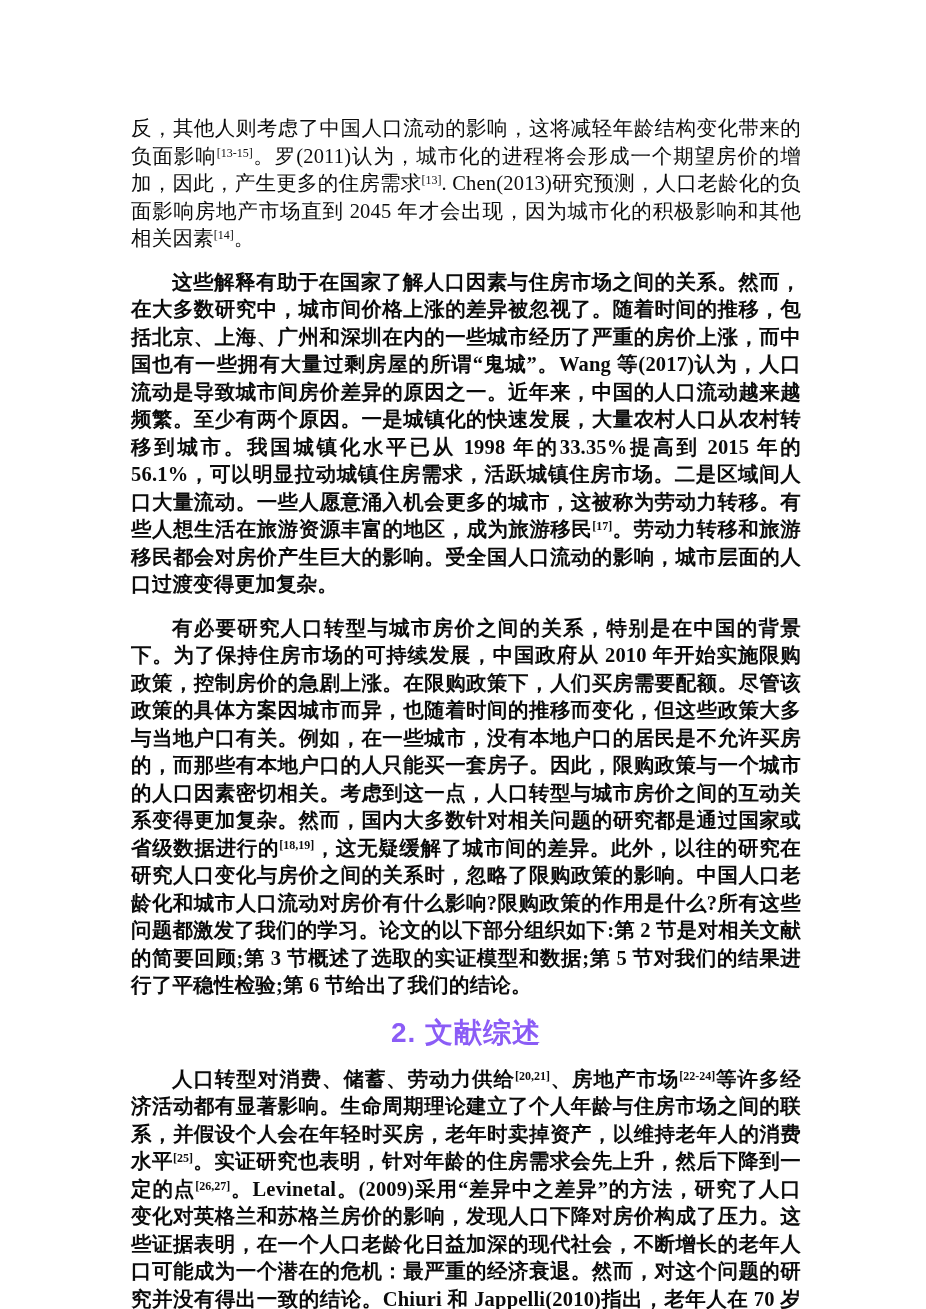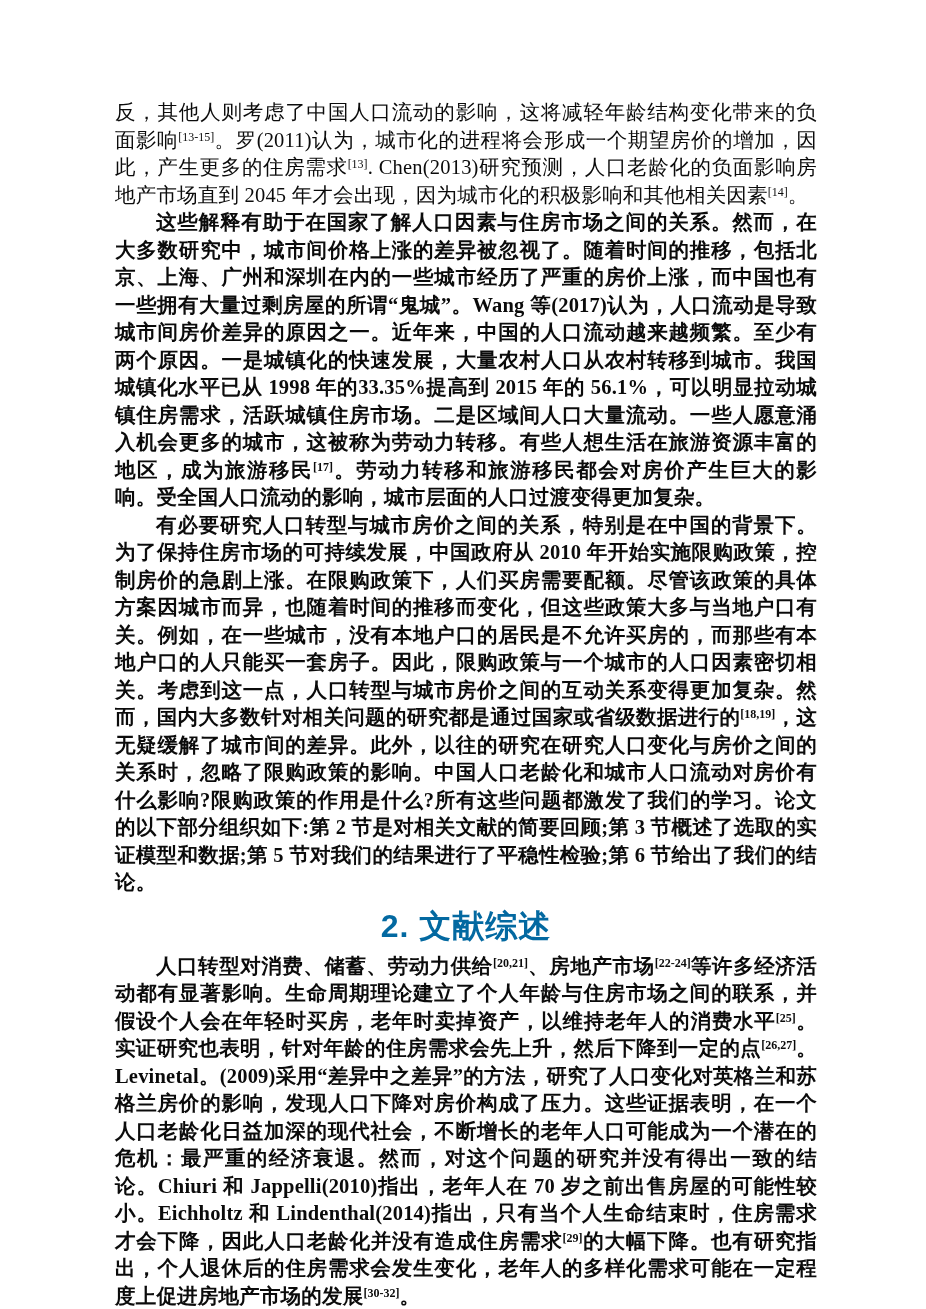--- a/index.html
+++ b/index.html
@@ -14,44 +14,44 @@
     font-family: "Liberation Serif", "DejaVu Serif", serif;
     color: #0b0b0b;
   }
   .page {
     position: absolute;
     left: 115px;
     top: 99px;
     width: 702px;
   }
   .doc-body p {
-    margin: 0;
+    margin: 16px;
     font-size: 20.5px;
     line-height: 27.5px;
     text-align: justify;
     letter-spacing: 0.2px;
   }
   .doc-body p.indent {
     text-indent: 2em;
     font-weight: bold;
   }
   .doc-body sup {
     font-size: 12px;
     line-height: 0;
     vertical-align: 6px;
     letter-spacing: 0;
   }
   .doc-body h2 {
     margin: 12px 0 10px 0;
     font-family: "Liberation Sans", "DejaVu Sans", sans-serif;
     font-weight: 700;
-    font-size: 32px;
+    font-size: 28px;
     line-height: 34px;
     text-align: center;
-    color: #0369a1;
+    color: #8b5cf6;
     letter-spacing: 1px;
   }
 </style>
 </head>
 <body>
 
 <div class="page">
   <div class="doc-body">
       <p>反，其他人则考虑了中国人口流动的影响，这将减轻年龄结构变化带来的负面影响<sup>[13-15]</sup>。罗(2011)认为，城市化的进程将会形成一个期望房价的增加，因此，产生更多的住房需求<sup>[13]</sup>. Chen(2013)研究预测，人口老龄化的负面影响房地产市场直到 2045 年才会出现，因为城市化的积极影响和其他相关因素<sup>[14]</sup>。</p>
       <p class="indent">这些解释有助于在国家了解人口因素与住房市场之间的关系。然而，在大多数研究中，城市间价格上涨的差异被忽视了。随着时间的推移，包括北京、上海、广州和深圳在内的一些城市经历了严重的房价上涨，而中国也有一些拥有大量过剩房屋的所谓“鬼城”。Wang 等(2017)认为，人口流动是导致城市间房价差异的原因之一。近年来，中国的人口流动越来越频繁。至少有两个原因。一是城镇化的快速发展，大量农村人口从农村转移到城市。我国城镇化水平已从 1998 年的33.35%提高到 2015 年的 56.1%，可以明显拉动城镇住房需求，活跃城镇住房市场。二是区域间人口大量流动。一些人愿意涌入机会更多的城市，这被称为劳动力转移。有些人想生活在旅游资源丰富的地区，成为旅游移民<sup>[17]</sup>。劳动力转移和旅游移民都会对房价产生巨大的影响。受全国人口流动的影响，城市层面的人口过渡变得更加复杂。</p>

